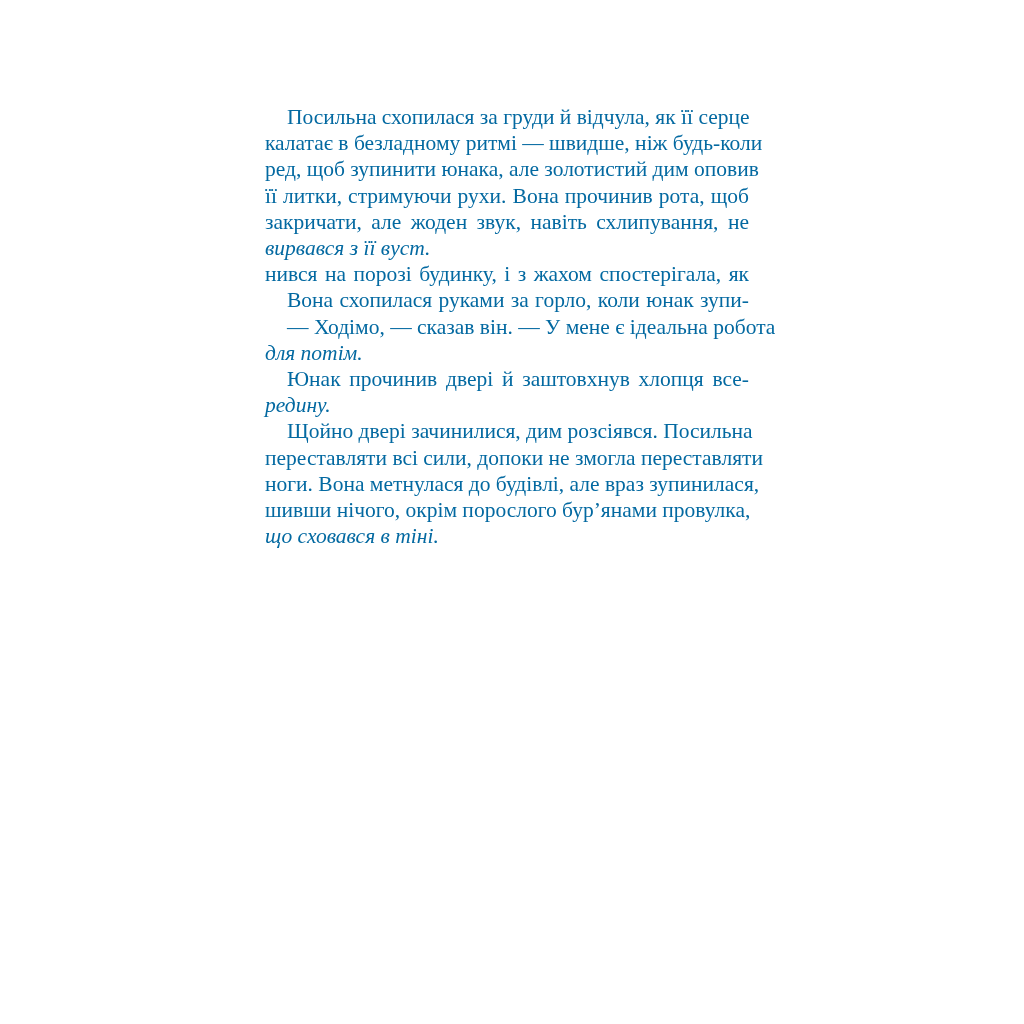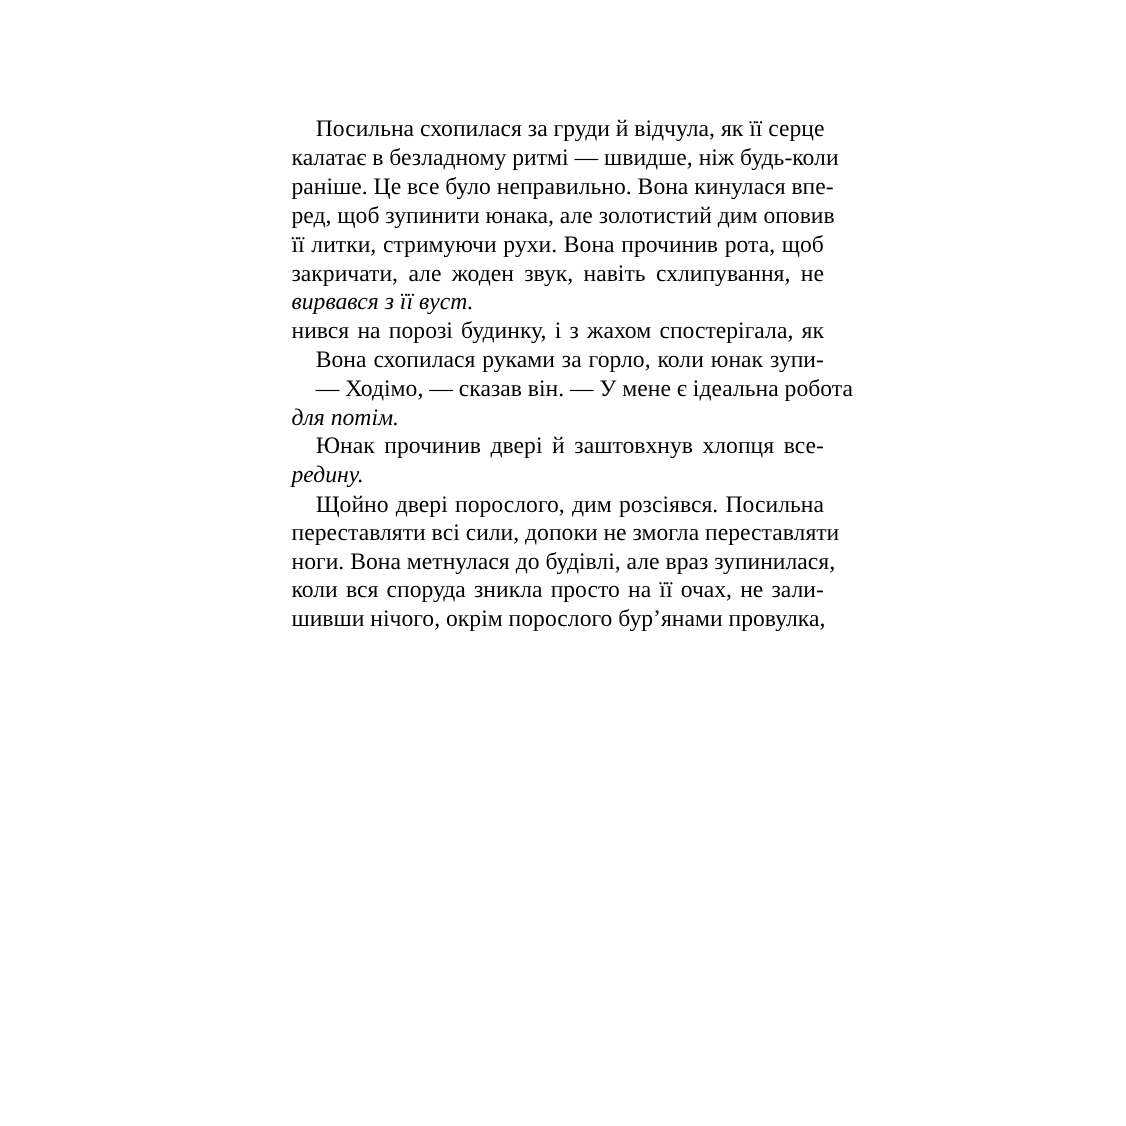--- a/index.html
+++ b/index.html
@@ -14,21 +14,21 @@
       overflow: hidden;
     }
     .page {
       position: absolute;
       left: 265px;
       top: 104px;
       width: 484px;
       font-family: "Liberation Serif", "DejaVu Serif", serif;
       font-size: 21.5px;
       line-height: 26.2px;
-      color: #000000;
+      color: #0369a1;
     }
     .line {
       display: block;
       white-space: nowrap;
       text-align: justify;
       text-align-last: justify;
     }
     .line.last {
       text-align-last: left;
       font-style: italic;
@@ -40,38 +40,37 @@
       margin: 0;
     }
   </style>
 </head>
 <body>
 
 <div class="page">
   <div class="para-lines">
     <span class="line first">Посильна схопилася за груди й відчула, як її серце</span>
     <span class="line">калатає в безладному ритмі — швидше, ніж будь-коли</span>
-    <span class="line">раніше. Це все було неправильно. Вона кинулася впе-</span>
     <span class="line">ред, щоб зупинити юнака, але золотистий дим оповив</span>
     <span class="line">її литки, стримуючи рухи. Вона прочинив рота, щоб</span>
     <span class="line">закричати, але жоден звук, навіть схлипування, не</span>
     <span class="line last">вирвався з її вуст.</span>
   </div>
   <div class="para-lines">
     <span class="line">нився на порозі будинку, і з жахом спостерігала, як</span>
     <span class="line first">Вона схопилася руками за горло, коли юнак зупи-</span>
   </div>
   <div class="para-lines">
     <span class="line first">— Ходімо, — сказав він. — У мене є ідеальна робота</span>
     <span class="line last">для потім.</span>
   </div>
   <div class="para-lines">
     <span class="line first">Юнак прочинив двері й заштовхнув хлопця все-</span>
     <span class="line last">редину.</span>
   </div>
   <div class="para-lines">
-    <span class="line first">Щойно двері порослого, дим розсіявся. Посильна</span>
+    <span class="line first">Щойно двері зачинилися, дим розсіявся. Посильна</span>
     <span class="line">переставляти всі сили, допоки не змогла переставляти</span>
     <span class="line">ноги. Вона метнулася до будівлі, але враз зупинилася,</span>
-    <span class="line">коли вся споруда зникла просто на її очах, не зали-</span>
     <span class="line">шивши нічого, окрім порослого бур’янами провулка,</span>
+    <span class="line last">що сховався в тіні.</span>
   </div>
 </div>
 
 </body></html>

